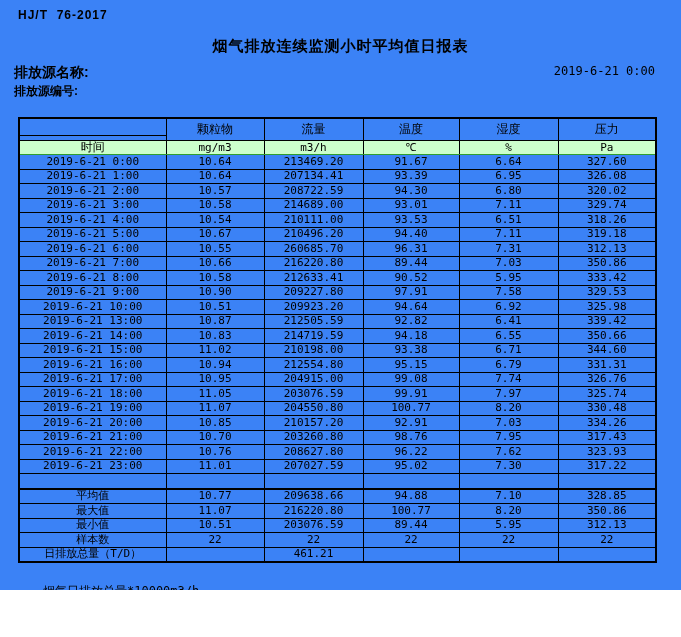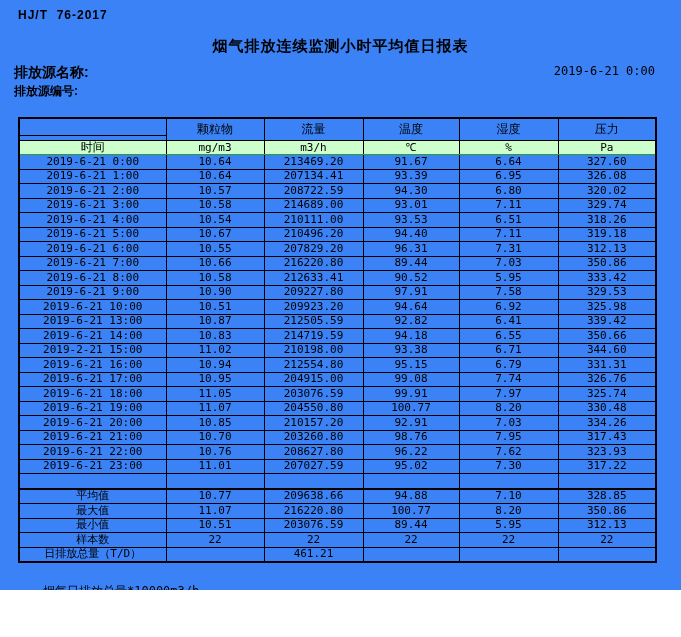--- a/index.html
+++ b/index.html
@@ -132,21 +132,21 @@
           <td>2019-6-21 5:00</td>
           <td>10.67</td>
           <td>210496.20</td>
           <td>94.40</td>
           <td>7.11</td>
           <td>319.18</td>
         </tr>
         <tr>
           <td>2019-6-21 6:00</td>
           <td>10.55</td>
-          <td>207829.20</td>
+          <td>260685.70</td>
           <td>96.31</td>
           <td>7.31</td>
           <td>312.13</td>
         </tr>
         <tr>
           <td>2019-6-21 7:00</td>
           <td>10.66</td>
           <td>216220.80</td>
           <td>89.44</td>
           <td>7.03</td>
@@ -186,21 +186,21 @@
         </tr>
         <tr>
           <td>2019-6-21 14:00</td>
           <td>10.83</td>
           <td>214719.59</td>
           <td>94.18</td>
           <td>6.55</td>
           <td>350.66</td>
         </tr>
         <tr>
-          <td>2019-2-21 15:00</td>
+          <td>2019-6-21 15:00</td>
           <td>11.02</td>
           <td>210198.00</td>
           <td>93.38</td>
           <td>6.71</td>
           <td>344.60</td>
         </tr>
         <tr>
           <td>2019-6-21 16:00</td>
           <td>10.94</td>
           <td>212554.80</td>

